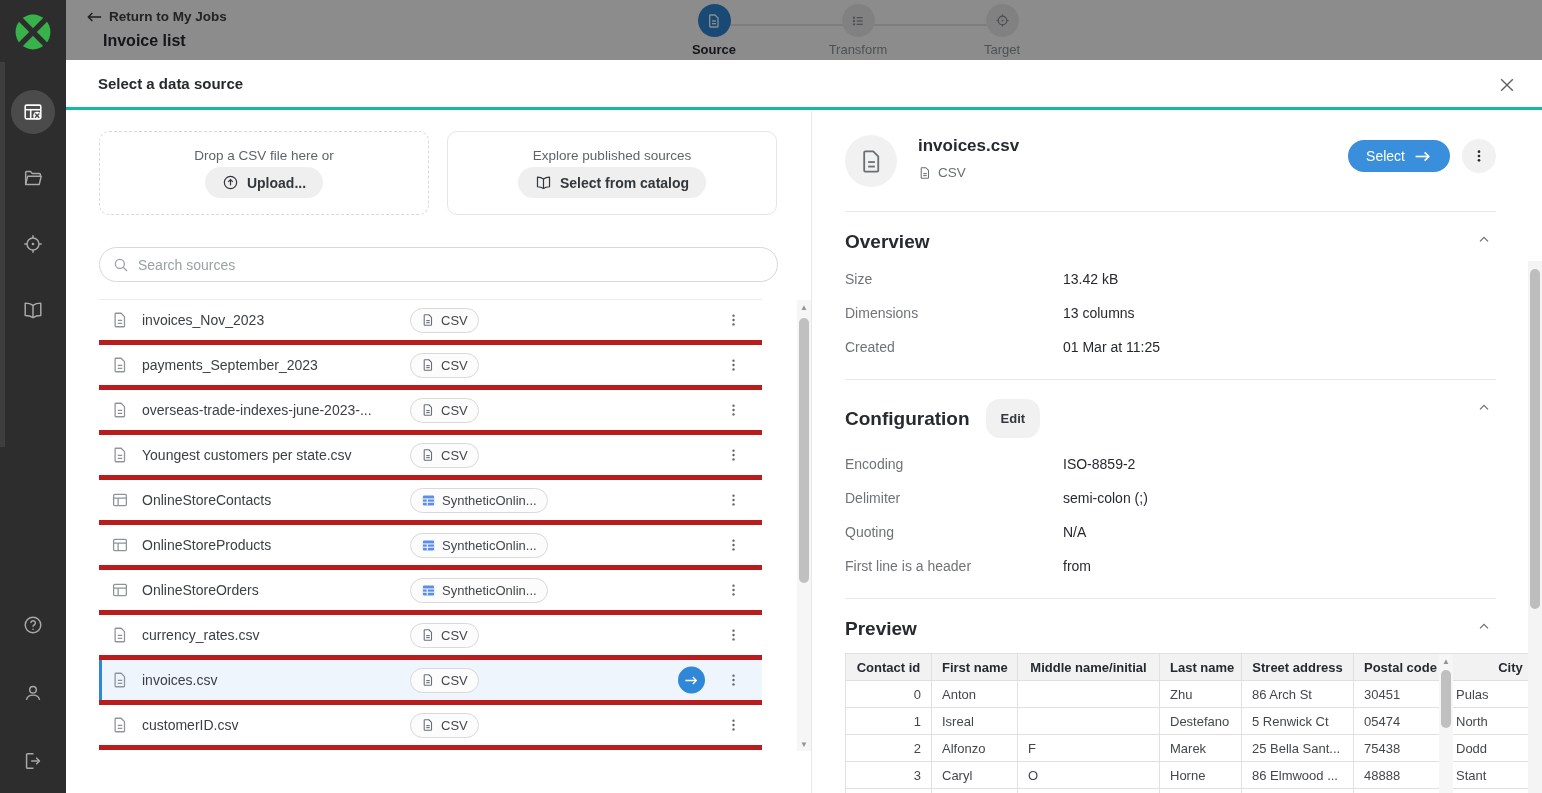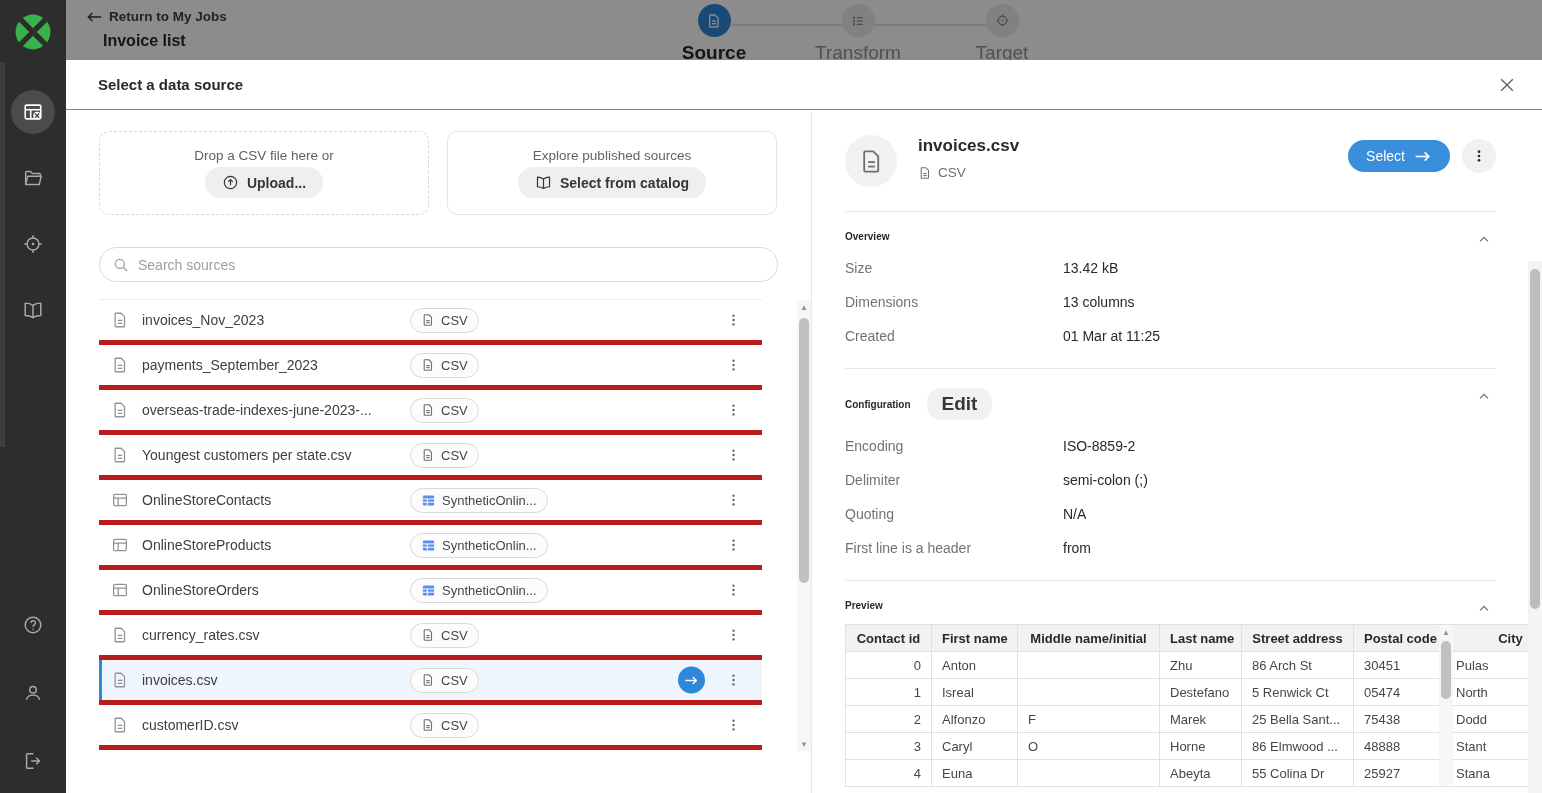--- a/index.html
+++ b/index.html
@@ -21,28 +21,28 @@
   .side-item.active { background:#4b4b4b; color:#fff; }
 
   
   #topbar { position:absolute; left:66px; top:0; right:0; height:60px; background:#fff; z-index:1; }
   .back-link { position:absolute; left:20px; top:9px; font-size:13.5px; font-weight:bold; color:#404040; display:flex; align-items:center; gap:7px; cursor:pointer; }
   .job-title { position:absolute; left:37px; top:32px; font-size:16px; font-weight:bold; color:#26292e; }
   .steps { position:absolute; left:576px; top:4px; display:flex; }
   .step { width:144px; display:flex; flex-direction:column; align-items:center; position:relative; }
   .step-circle { width:33px; height:33px; border-radius:50%; background:#ececec; color:#8f9499; display:flex; align-items:center; justify-content:center; z-index:2; }
   .step.active .step-circle { background:#2f87d8; color:#fff; }
-  .step-label { margin-top:5px; font-size:19px; color:#8f9499; }
+  .step-label { margin-top:5px; font-size:13px; color:#8f9499; }
   .step.active .step-label { color:#26292e; font-weight:bold; }
   .step-line { position:absolute; top:20px; left:72px; width:144px; height:2px; background:#e4e4e4; z-index:1; }
   #dim-overlay { position:absolute; left:66px; top:0; right:0; height:60px; background:rgba(0,0,0,0.45); z-index:5; }
 
   
   #modal { position:absolute; left:66px; top:60px; right:0; bottom:0; background:#fff; z-index:10; }
-  .modal-header { position:relative; height:50px; border-bottom:1px solid #14b8a6; display:flex; align-items:center; padding-left:32px; }
+  .modal-header { position:relative; height:50px; border-bottom:3px solid #14b8a6; display:flex; align-items:center; padding-left:32px; }
   .modal-title { font-size:15px; font-weight:bold; color:#26292e; }
   .close-btn { position:absolute; right:22px; top:12px; width:26px; height:26px; display:flex; align-items:center; justify-content:center; color:#5f6368; cursor:pointer; }
   .modal-body { position:absolute; top:51px; left:0; right:0; bottom:0; display:flex; }
 
   
   #left-pane { width:745px; position:relative; padding:20px 0 0 33px; }
   .drop-row { display:flex; gap:18px; }
   .drop-box { width:330px; height:84px; border-radius:10px; display:flex; flex-direction:column; align-items:center; justify-content:center; gap:4px; }
   .drop-box.dashed { border:1.5px dashed #d8d8d8; }
   .drop-box.solid { border:1px solid #e5e5e5; }
@@ -79,23 +79,23 @@
   .detail-header { display:flex; align-items:flex-start; padding-top:24px; padding-bottom:24px; }
   .file-avatar { width:52px; height:52px; border-radius:50%; background:#f1f1f1; color:#6a6f74; display:flex; align-items:center; justify-content:center; margin-right:21px; }
   .dh-title { font-size:17px; font-weight:bold; color:#26292e; margin-top:1px; }
   .dh-sub { display:flex; align-items:center; gap:6px; margin-top:9px; color:#6a6f74; font-size:13.5px; }
   .dh-actions { margin-left:auto; display:flex; align-items:center; gap:12px; margin-top:4px; }
   .select-btn { display:inline-flex; align-items:center; gap:9px; background:#3a8fdd; color:#fff; font-size:14px; font-weight:normal; border-radius:17px; padding:8px 18px; cursor:pointer; }
   .round-kebab { width:34px; height:34px; border-radius:50%; background:#f1f1f1; color:#26292e; display:flex; align-items:center; justify-content:center; cursor:pointer; }
 
   .section { border-top:1px solid #e8e8e8; padding-top:19px; padding-bottom:14px; position:relative; }
   .sec-head { display:flex; align-items:center; gap:16px; }
-  .sec-title { font-size:10px; font-weight:bold; color:#26292e; }
+  .sec-title { font-size:19px; font-weight:bold; color:#26292e; }
   .collapse { position:absolute; right:0; top:16px; width:24px; height:24px; display:flex; align-items:center; justify-content:center; color:#6a6f74; cursor:pointer; }
-  .edit-btn { background:#f1f1f1; border-radius:14px; padding:5px 15px; font-size:19px; font-weight:bold; color:#33373b; cursor:pointer; }
+  .edit-btn { background:#f1f1f1; border-radius:14px; padding:12px 15px; font-size:13px; font-weight:bold; color:#33373b; cursor:pointer; }
   .kv-row { display:flex; margin-top:18px; font-size:14px; }
   .kv-label { width:218px; color:#6f7377; }
   .kv-value { color:#26292e; }
 
   
   .preview-table-wrap { position:relative; margin-top:13px; width:684px; overflow:hidden; }
   table.preview { border-collapse:collapse; table-layout:fixed; width:730px; font-size:13px; }
   table.preview th, table.preview td { border:1px solid #e0e0e0; padding:5px 10px; height:27px; white-space:nowrap; overflow:hidden; }
   table.preview th { background:#f2f2f2; font-weight:bold; color:#26292e; text-align:center; }
   table.preview td { color:#44474a; }

